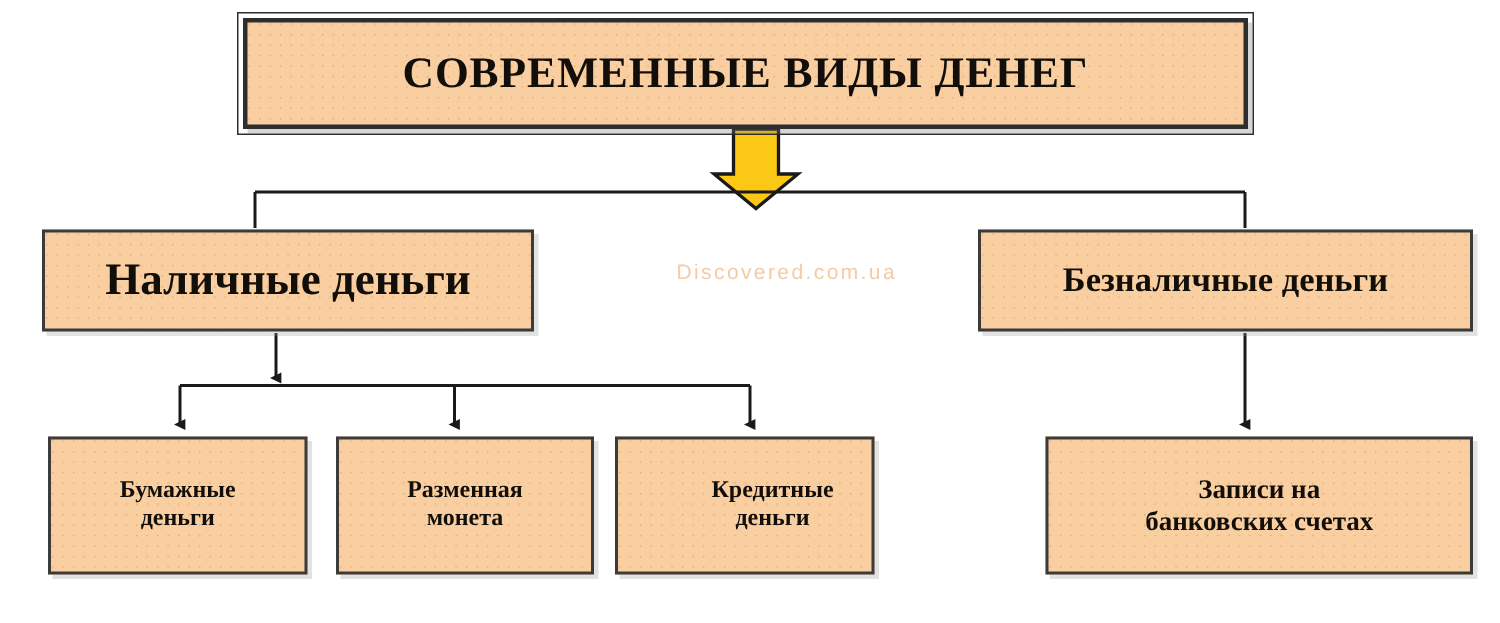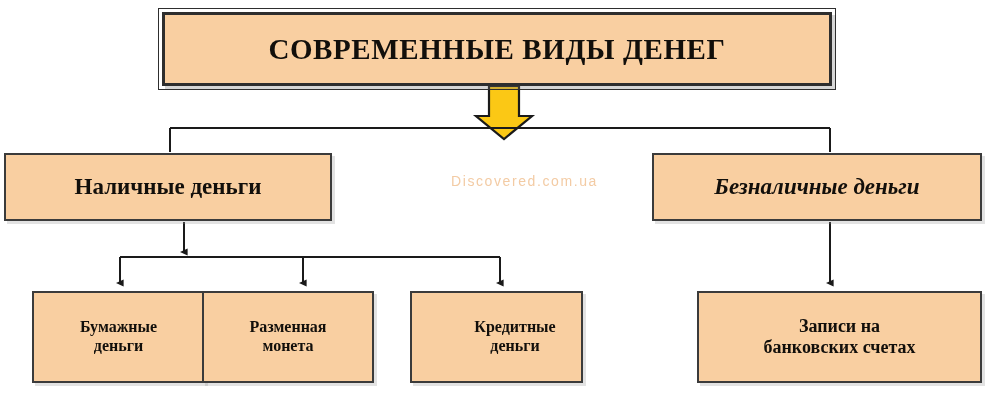--- a/index.html
+++ b/index.html
@@ -49,44 +49,43 @@
     width: 670px;
     height: 74px;
     border: 3px solid #2e2e2e;
     outline: 1px solid #2e2e2e;
     outline-offset: 3px;
     font-size: 29px;
     letter-spacing: 0.6px;
     box-shadow: 3px 3px 0 rgba(120,120,120,0.30);
   }
   .node-cash {
-    left: 4px;
+    left: 28px;
     top: 153px;
     width: 328px;
     height: 68px;
-    font-size: 23px;
+    font-size: 30px;
     box-shadow: 3px 3px 0 rgba(150,150,150,0.28);
   }
   .node-noncash {
     left: 652px;
     top: 153px;
     width: 330px;
     height: 68px;
     font-size: 23px;
     box-shadow: 3px 3px 0 rgba(150,150,150,0.28);
-    font-style: italic;
   }
   .node-leaf {
     top: 291px;
     height: 92px;
     font-size: 16px;
     box-shadow: 3px 3px 0 rgba(150,150,150,0.28);
   }
   .node-paper   { left: 32px;  width: 173px; }
-  .node-coin    { left: 202px; width: 172px; }
+  .node-coin    { left: 224px; width: 172px; }
   .node-credit  { left: 410px; width: 173px; padding-left: 37px; }
   .node-records { left: 697px; width: 285px; font-size: 18px; align-items: center; }
   .node-label {
     display: block;
     padding: 0 8px;
     white-space: pre-line;
   }
   .watermark {
     position: absolute;
     left: 418px;

